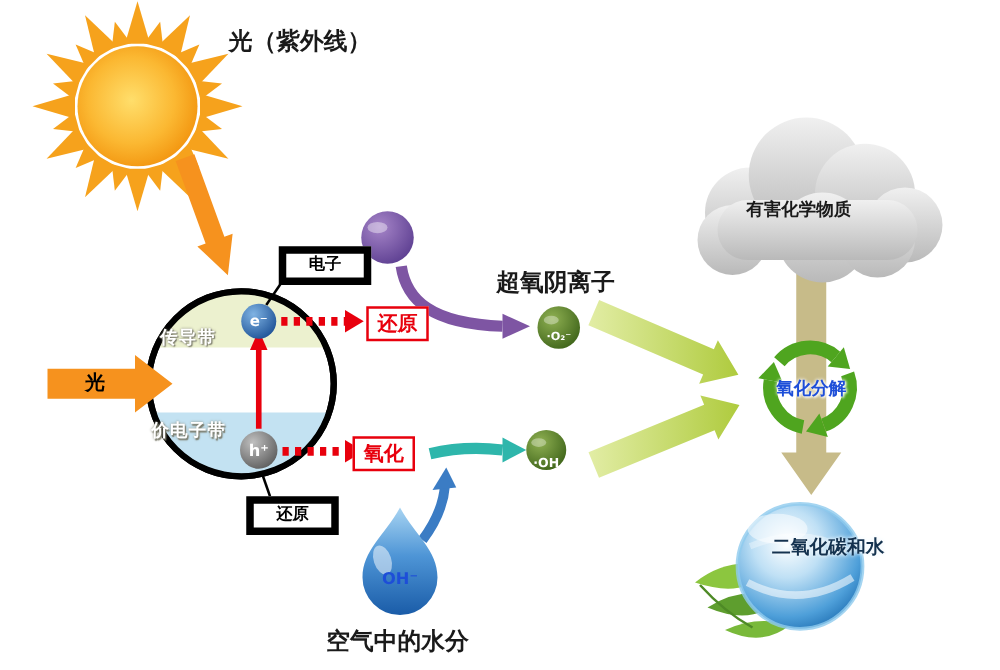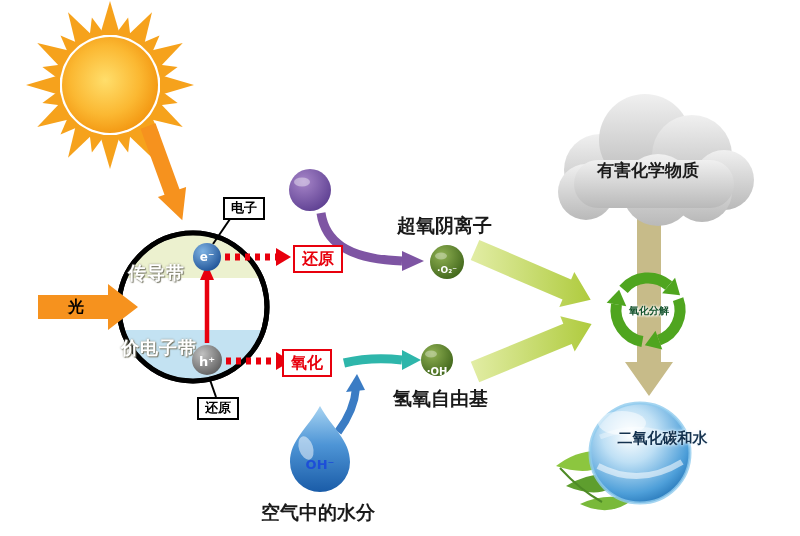--- a/index.html
+++ b/index.html
@@ -1,30 +1,30 @@
 <!DOCTYPE html>
 <html><head>
 <meta charset="utf-8">
 <style>
   * { margin:0; padding:0; box-sizing:border-box; }
   body { font-family:"DejaVu Sans","Liberation Sans",sans-serif; background:#fff; }
   #stage { position:relative; width:800px; height:536px; background:#ffffff; overflow:hidden; }
   #stage svg.bg { position:absolute; left:0; top:0; }
   .lbl { position:absolute; font-weight:bold; color:#1a1a1a; white-space:nowrap; }
   .t19 { font-size:19px; }
-  .t17 { font-size:17px; }
-  .band { position:absolute; color:#ffffff; font-size:18px; font-weight:bold; letter-spacing:1px;
+  .t17 { font-size:14px; }
+  .band { position:absolute; color:#ffffff; font-size:14px; font-weight:bold; letter-spacing:1px;
           text-shadow:1px 1px 1px #7a7a6a, 0 0 2px #8a8a7a; white-space:nowrap; }
-  .tagbox { position:absolute; background:#ffffff; border:2px solid #000000; color:#000;
-            font-size:13px; font-weight:bold; padding:1px 6px; line-height:1.3; white-space:nowrap; }
+  .tagbox { position:absolute; background:#ffffff; border:6px solid #000000; color:#000;
+            font-size:13px; font-weight:bold; padding:1px 18px; line-height:1.3; white-space:nowrap; }
   .redbox { position:absolute; background:#ffffff; border:2px solid #E8000D; color:#E8000D;
             font-size:16px; font-weight:bold; padding:2px 7px; line-height:1.25; white-space:nowrap; }
   .chip { position:absolute; color:#ffffff; font-weight:bold; transform:translate(-50%,-50%); white-space:nowrap; }
   .beam-label { position:absolute; color:#000; font-size:16px; font-weight:bold; transform:translate(-50%,-50%); }
-  .decomp { position:absolute; color:#14532d; font-size:10px; font-weight:bold; transform:translate(-50%,-50%);
+  .decomp { position:absolute; color:#1d4ed8; font-size:14px; font-weight:bold; transform:translate(-50%,-50%);
             text-shadow:0 0 3px #fff, 0 0 3px #fff, 1px 1px 2px #fff; white-space:nowrap; }
   .globe-label { position:absolute; color:#14324F; font-size:15px; font-weight:bold; transform:translate(-50%,-50%);
                  text-shadow:0 0 3px #fff, 0 0 4px #dff0fb; white-space:nowrap;padding-left:45px; }
   .ion { position:absolute; color:#1d4ed8; font-size:13px; font-weight:bold; transform:translate(-50%,-50%); }
 </style>
 </head>
 <body>
 
 <div id="stage">
 
@@ -206,27 +206,27 @@
   </g>
   <g>
     <circle cx="640" cy="453" r="50" fill="url(#gGlobe)"></circle>
     <circle cx="640" cy="453" r="50" fill="none" stroke="#8FCBEE" stroke-width="3" opacity="0.8"></circle>
     <path d="M 598,466 Q 640,488 682,462" stroke="#ffffff" stroke-width="6" fill="none" opacity="0.55"></path>
     <path d="M 600,437 Q 642,420 678,440" stroke="#ffffff" stroke-width="5" fill="none" opacity="0.35"></path>
     <ellipse cx="622" cy="423" rx="24" ry="12" fill="#ffffff" opacity="0.5"></ellipse>
   </g>
 </svg>
 
+<div class="lbl t19" style="left:183px; top:20px;">光（紫外线）</div>
 
 <div class="chip" style="left:310px; top:206px; font-size:15px;margin-top:27px;">O₂</div>
 
 <div class="lbl t19" style="left:397px; top:213px;">超氧阴离子</div>
 <div class="chip" style="left:447px; top:270px; font-size:9px;">·O₂⁻</div>
 
-<div class="lbl t19" style="left:393px; top:386px;">氢氧自由基</div>
 <div class="chip" style="left:437px; top:361px; font-size:10px;margin-top:10px;">·OH</div>
 
 <div class="lbl t19" style="left:261px; top:500px;text-align:right;">空气中的水分</div>
 <div class="ion" style="left:320px; top:464px;">OH⁻</div>
 
 <div class="lbl t17" style="left:597px; top:159px;">有害化学物质</div>
 <div class="decomp" style="left:649px; top:311px;">氧化分解</div>
 <div class="globe-label" style="left:640px; top:438px;">二氧化碳和水</div>
 
 <div class="band" style="left:128px; top:261px;">传导带</div>

